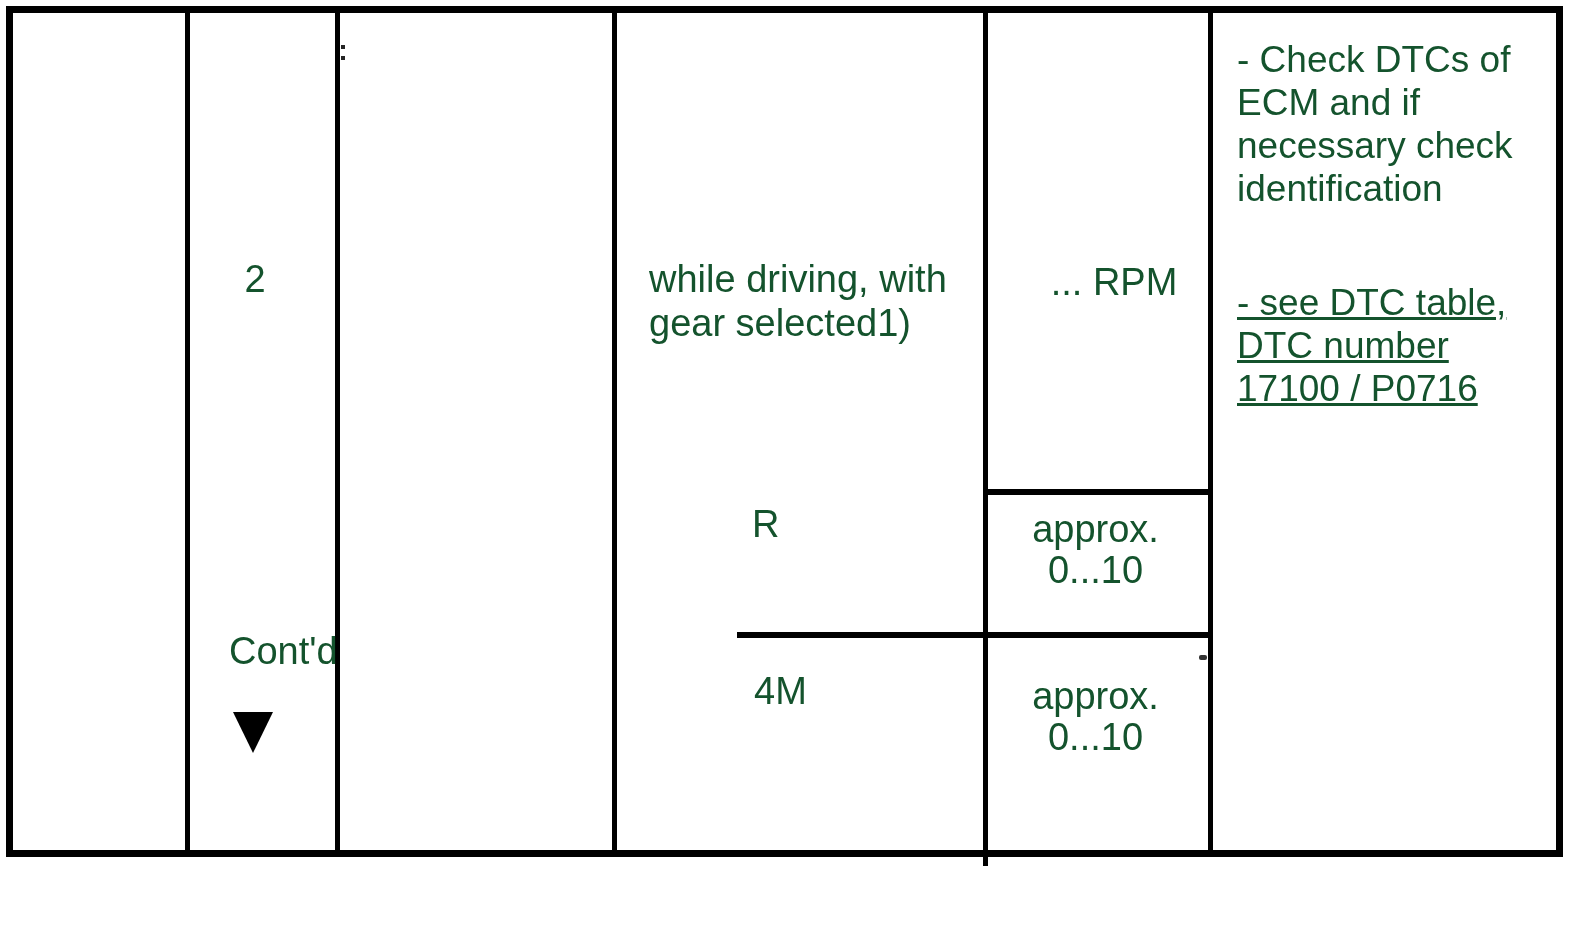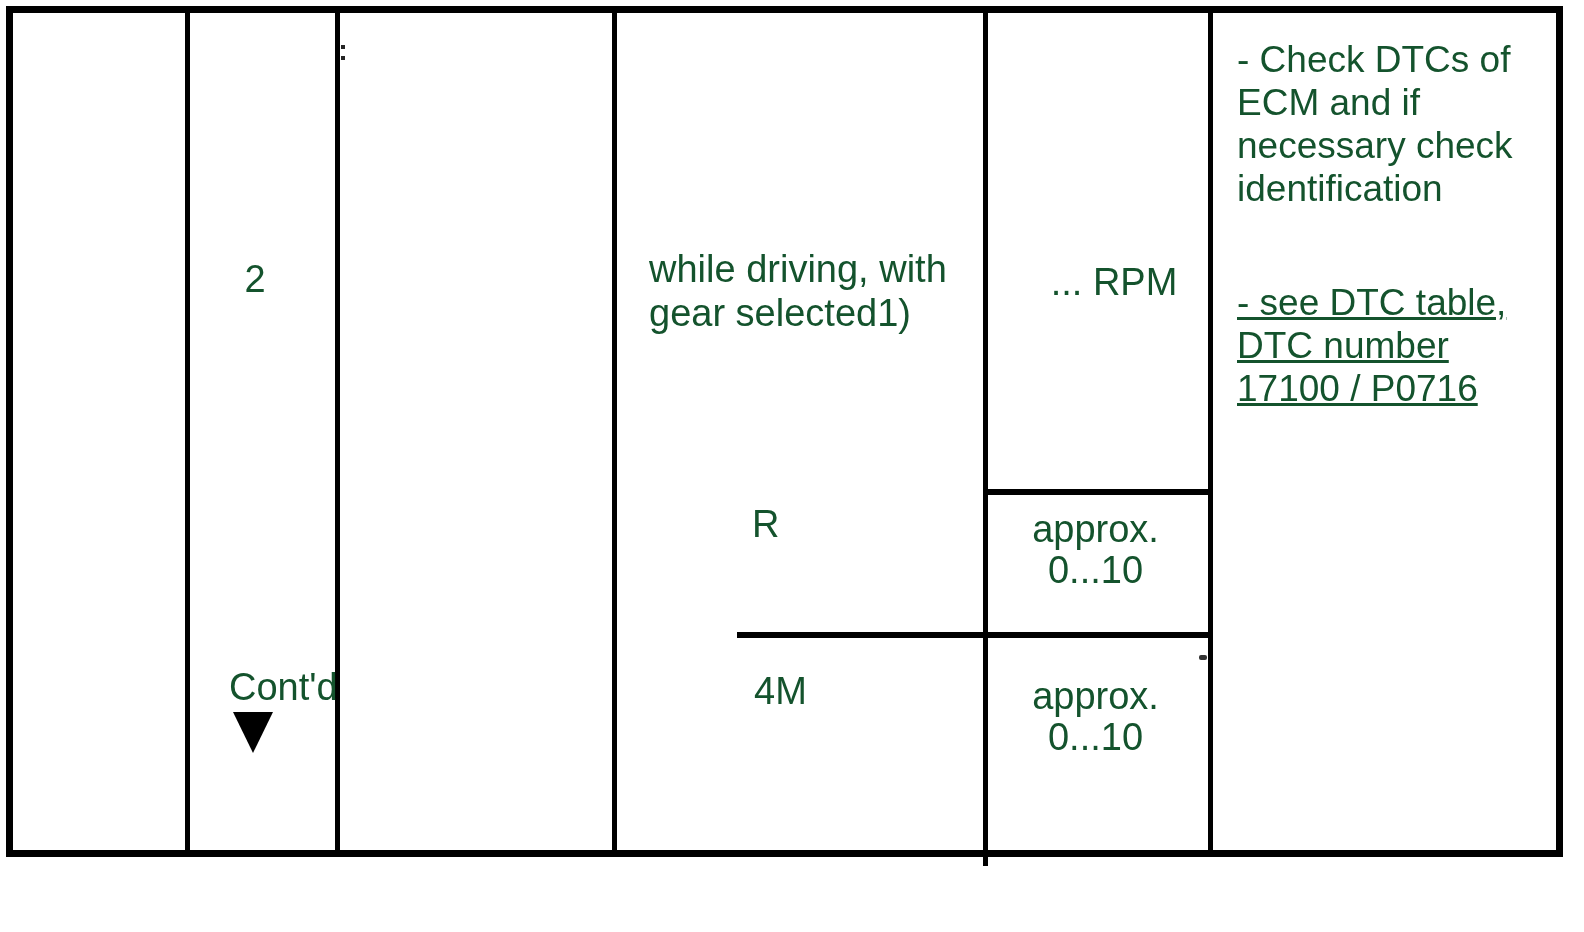--- a/index.html
+++ b/index.html
@@ -28,31 +28,31 @@
   .h-gear-split { left:737px; top:632px; width:476px; }
   .tick-below { position:absolute; left:983px; top:857px; width:5px; height:9px; background:#000; }
 
   
   .cell {
     position:absolute; font-size:38px; line-height:44px;
     white-space:pre-line; color:#14532d;
   }
   .item-number { left:185px; top:257px; width:140px; text-align:center; }
   .description { left:357px; top:257px; width:250px; }
-  .condition   { left:649px; top:247px; width:330px; }
+  .condition   { left:649px; top:257px; width:330px; }
   .display-unit{ left:983px; top:260px; width:262px; text-align:center; }
   .gear-r  { left:752px; top:502px; }
   .gear-1m { left:754px; top:669px; }
   .value { width:225px; left:983px; text-align:center; line-height:41px; }
   .value-r  { top:509px; }
   .value-1m { top:676px; }
   .action { left:1237px; width:322px; font-size:37px; line-height:43px; }
   .action-check { top:38px; }
   .action-dtc { top:281px;text-decoration:underline; }
-  .contd-label { left:185px; top:665px; width:150px; text-align:center;padding-left:44px; }
+  .contd-label { left:185px; top:629px; width:150px; text-align:center;padding-left:44px; }
   .contd-arrow {
     position:absolute; left:233px; top:712px; width:0; height:0;
     border-left:20px solid transparent; border-right:20px solid transparent;
     border-top:41px solid #000;
   }
 
   
   .footnote { position:absolute; left:8px; top:881px; font-size:37px; line-height:44px; white-space:nowrap; }
   .footnote sup { font-size:27px; font-weight:700; vertical-align:11px; letter-spacing:1px; }
   .footnote .fn-text { margin-left:10px; }

